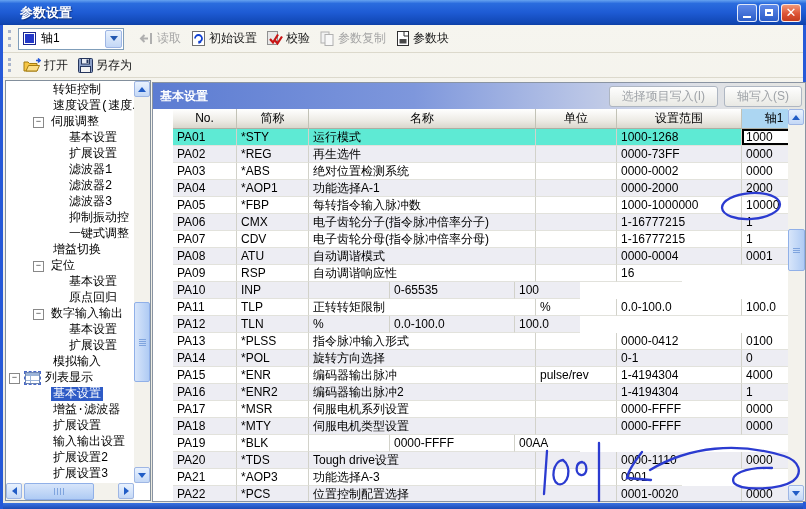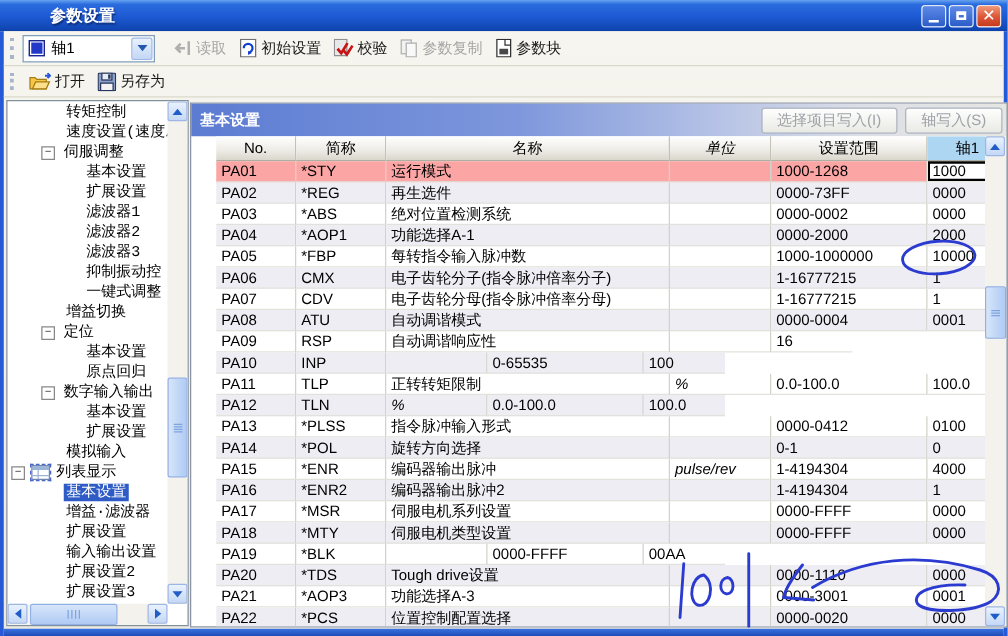--- a/index.html
+++ b/index.html
@@ -1,19 +1,19 @@
 <!DOCTYPE html>
 <html><head>
 <meta charset="utf-8">
 <style>
   html,body{margin:0;padding:0;background:#555;}
   *{box-sizing:border-box;}
   .window{position:relative;width:806px;height:509px;font-family:"Liberation Sans","DejaVu Sans",sans-serif;font-size:12px;overflow:hidden;background:#EFEDE2;}
   
-  .titlebar{height:25px;background:linear-gradient(180deg,#66A3F0 0%,#2A6CDE 14%,#1E5BD4 50%,#1147B4 92%,#0E3FA6 100%);display:flex;align-items:center;padding:0 5px 0 40px;}
+  .titlebar{height:25px;background:linear-gradient(180deg,#66A3F0 0%,#2A6CDE 14%,#1E5BD4 50%,#1147B4 92%,#0E3FA6 100%);display:flex;align-items:center;padding:0 5px 0 20px;}
   .title-text{color:#fff;font-weight:bold;font-size:13px;text-shadow:1px 1px 1px #10307A;flex:1;}
   .tb-btn{width:20px;height:18px;margin-left:2px;border:1px solid rgba(255,255,255,.85);border-radius:3px;display:flex;align-items:center;justify-content:center;color:#fff;font-size:12px;line-height:1;}
   .tb-min,.tb-max{background:linear-gradient(180deg,#5E89E8,#2B5CC8);}
   .tb-close{background:linear-gradient(180deg,#F09878,#DD5335 55%,#C43C1E);font-size:13px;font-weight:bold;}
   .minbar{display:block;width:8px;height:2px;background:#fff;margin-top:8px;}
   .maxbox{display:block;width:8px;height:7px;border:2px solid #fff;border-top-width:3px;}
   
   .winbody{height:484px;border-left:3px solid #2659D8;border-right:3px solid #2659D8;background:linear-gradient(180deg,#F6F5EF,#ECEAE0);position:relative;}
   .winbottom{position:absolute;left:0;right:0;bottom:0;height:6px;background:linear-gradient(180deg,#3A72E2,#1C4AB4);}
   
@@ -63,23 +63,23 @@
   .panel-title{color:#fff;font-weight:bold;flex:1;}
   .pbtn{height:21px;margin-left:6px;padding:0 12px;border:1px solid #AEB6C2;border-radius:3px;background:linear-gradient(180deg,#FEFEFE,#E9E9E4);color:#9FA3A8;display:flex;align-items:center;}
   
   .tablewrap{position:absolute;left:0;top:26px;right:17px;bottom:0;overflow:hidden;}
   .trow{display:flex;height:17px;}
   .thead{height:20px;}
   .tcell{flex:none;border-right:1px solid #D2D2CA;border-bottom:1px solid #E2E2DC;padding:0 4px;line-height:16px;overflow:hidden;white-space:nowrap;}
   .thead .tcell{background:linear-gradient(180deg,#FFFFFF,#EDEBE5 60%,#D9D6CC);border-right:1px solid #C2C2B6;border-bottom:1px solid #AEAEA2;text-align:center;line-height:19px;}
   .thead .c-axis{background:#ACD6F2;}
   .c-no{width:64px;margin-left:20px;} .c-abbr{width:72px;} .c-name{width:227px;}
-  .c-unit{width:81px;font-style:italic;} .c-range{width:125px;text-align:left;} .c-axis{width:65px;border-right:none;}
+  .c-unit{width:81px;} .c-range{width:125px;text-align:left;} .c-axis{width:65px;border-right:none;}
   .trow.stripe .tcell{background:#EDEDF3;}
-  .trow.sel .tcell{background:#fca5a5;}
+  .trow.sel .tcell{background:#5eead4;}
   .trow.sel .tcell.focuscell{background:#fff;box-shadow:inset 0 0 0 2px #000;}
   .tsb{position:absolute;top:26px;right:0;width:17px;bottom:0;background:#F3F2EC;display:flex;flex-direction:column;}
   
   .ink{position:absolute;left:0;top:0;width:806px;height:509px;pointer-events:none;z-index:50;}
 </style>
 </head>
 <body>
 
 <div class="window">
 
@@ -475,29 +475,28 @@
                 <span class="tcell c-name">Tough drive设置</span>
                 <span class="tcell c-unit"></span>
                 <span class="tcell c-range">0000-1110</span>
                 <span class="tcell c-axis">0000</span>
               </div>
               <div class="trow">
                 <span class="tcell c-no">PA21</span>
                 <span class="tcell c-abbr">*AOP3</span>
                 <span class="tcell c-name">功能选择A-3</span>
                 <span class="tcell c-unit"></span>
-                <span class="tcell c-range">0000-3001</span>
                 <span class="tcell c-axis">0001</span>
               </div>
               <div class="trow stripe">
                 <span class="tcell c-no">PA22</span>
                 <span class="tcell c-abbr">*PCS</span>
                 <span class="tcell c-name">位置控制配置选择</span>
                 <span class="tcell c-unit"></span>
-                <span class="tcell c-range">0000-0020</span>
+                <span class="tcell c-range">0001-0020</span>
                 <span class="tcell c-axis">0000</span>
               </div>
             </div>
         </div>
         <div class="tsb">
           <span class="sb-btn">
               <span class="arr-up"></span>
             </span>
           <span class="sb-track">
             <span class="sb-thumb" style="left:0;right:0;top:104px;height:42px;">

